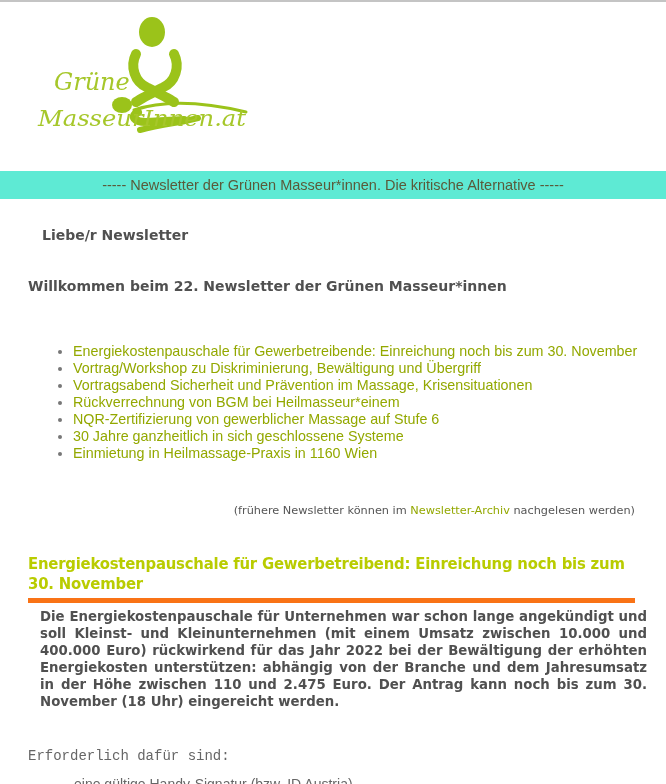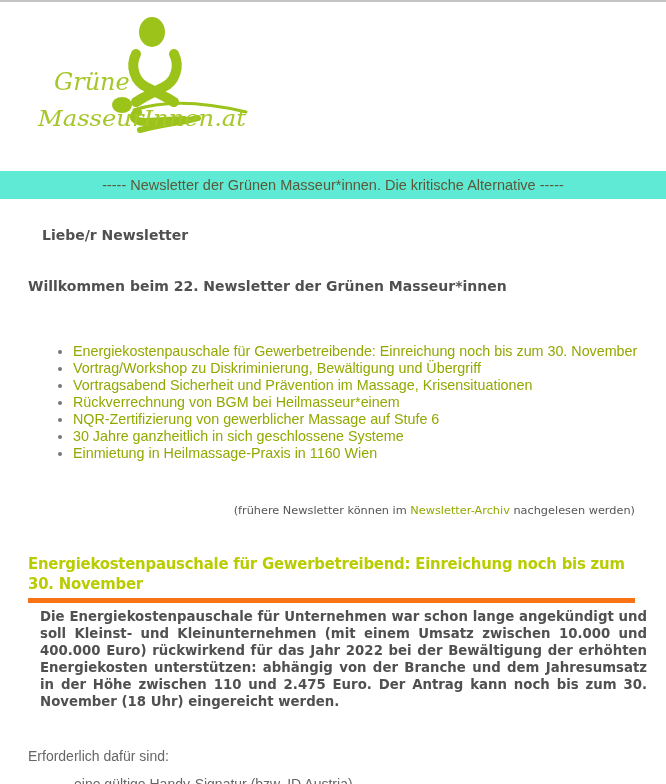--- a/index.html
+++ b/index.html
@@ -108,21 +108,21 @@
       font-size: 13.3px;
       font-weight: bold;
       color: #505050;
       line-height: 17px;
       text-align: justify;
     }
     .required {
       position: absolute;
       left: 28px; top: 748px;
       margin: 0;
-      font-family: Liberation Sans, sans-serif;
+      font-family: Liberation Mono, monospace;
       font-size: 14px;
       color: #666666;
     }
     .req-list {
       position: absolute;
       left: 74px; top: 776px;
       margin: 0; padding: 0;
       list-style: none;
       font-family: "Liberation Sans", "DejaVu Sans", sans-serif;
       font-size: 14px;

